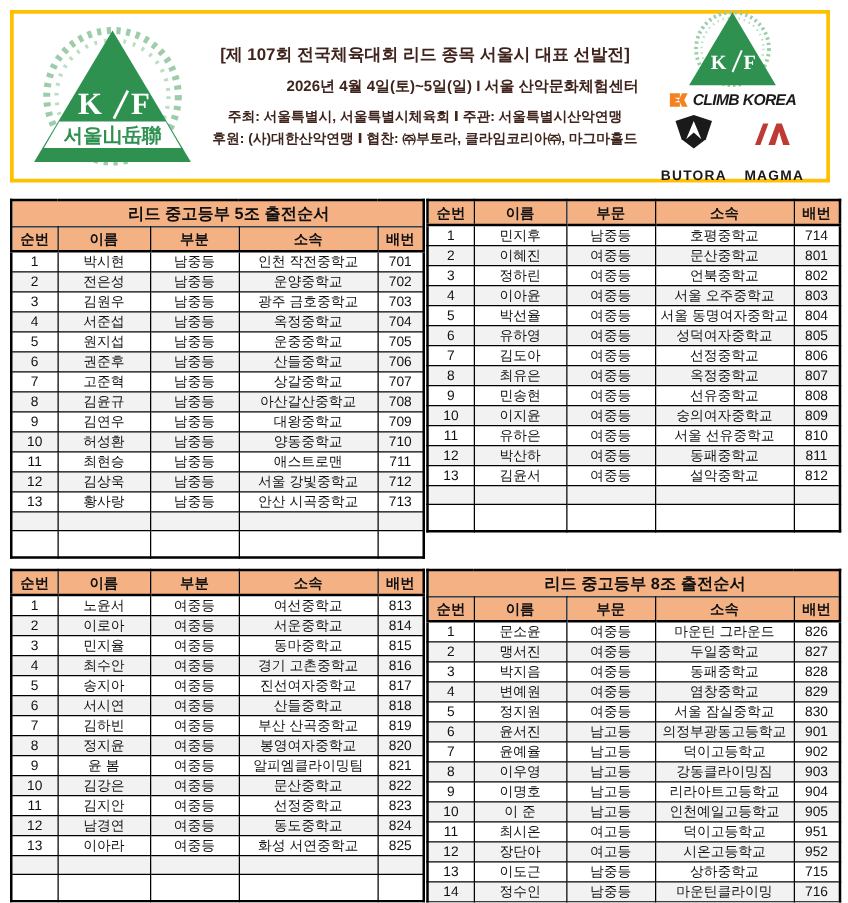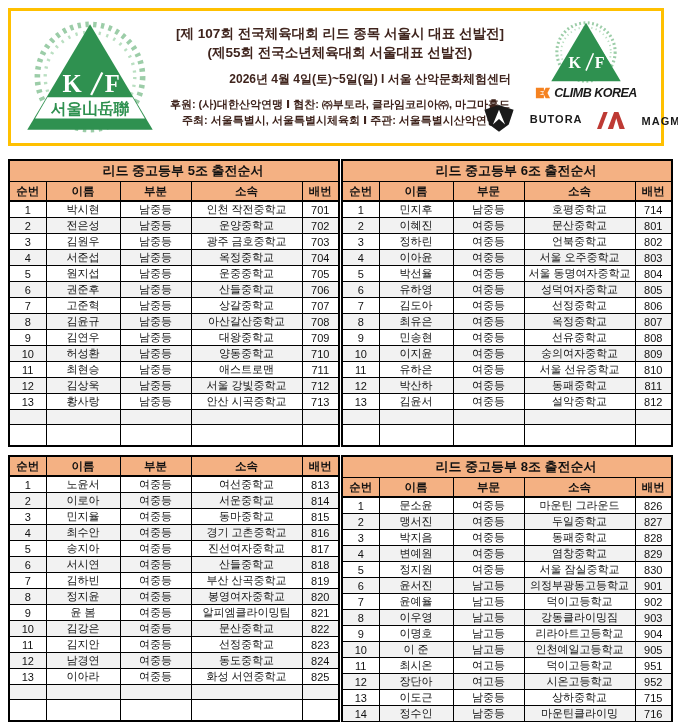--- a/index.html
+++ b/index.html
@@ -16,21 +16,21 @@
   }
   .logo-left{width:158px;display:flex;justify-content:center;align-items:center;}
   .head-center{flex:1;text-align:center;color:var(--header-text,#3F241D);}
   .title-line{font-size:13.5px;font-weight:bold;line-height:1.4;}
   .date-line{font-size:12px;font-weight:bold;margin-top:8px;text-align:right;}
   .org-lines{font-size:11px;font-weight:bold;margin-top:8px;line-height:1.5;}
   .logo-right{width:150px;display:flex;flex-direction:column;align-items:center;gap:3px;}
   .climb-row{display:flex;align-items:center;gap:3px;}
   .climb-text{font-size:12.5px;font-weight:bold;font-style:italic;letter-spacing:-0.5px;color:#1a1a1a;white-space:nowrap;}
   .brand-row{display:flex;gap:14px;align-items:flex-end;margin-top:2px;}
-  .brand{display:flex;flex-direction:row;align-items:center;gap:15px;}
+  .brand{display:flex;flex-direction:column;align-items:center;gap:15px;}
   .brand-label{font-size:11px;font-weight:bold;letter-spacing:1px;color:#1a1a1a;}
   
   .tables-grid{
     position:absolute;left:8px;top:159px;width:662px;
     display:grid;grid-template-columns:330px 330px;column-gap:3px;row-gap:8px;
   }
   table.comp{border-collapse:collapse;table-layout:fixed;width:330px;border:2px solid #000;}
   table.comp col.c0{width:37px;}
   table.comp col.c1{width:74px;}
   table.comp col.c2{width:71px;}
@@ -64,25 +64,24 @@
       <line x1="69" y1="46" x2="59" y2="66" stroke="#fff" stroke-width="2"></line>
       <text x="42" y="63" text-anchor="middle" font-family="Liberation Serif, serif" font-size="22" font-weight="bold" fill="#fff">K</text>
       <text x="78" y="63" text-anchor="middle" font-family="Liberation Serif, serif" font-size="22" font-weight="bold" fill="#fff">F</text>
       <polygon points="20,68 96,68 107,87 9,87" fill="#fff"></polygon>
       <text x="58" y="83" text-anchor="middle" font-size="14" font-weight="bold" fill="#2F9150">서울山岳聯</text>
     </svg>
   </div>
 
   <div class="head-center">
     <div class="title-line">[제 107회 전국체육대회 리드 종목 서울시 대표 선발전]</div>
-    <div class="title-line">(제55회 전국소년체육대회 서울대표 선발전)</div>
     <div class="date-line">2026년 4월 4일(토)~5일(일) I 서울 산악문화체험센터</div>
     <div class="org-lines">
+      <div>주최: 서울특별시, 서울특별시체육회  Ⅰ  주관: 서울특별시산악연맹</div>
       <div>후원: (사)대한산악연맹  Ⅰ  협찬: ㈜부토라, 클라임코리아㈜, 마그마홀드</div>
-      <div>주최: 서울특별시, 서울특별시체육회  Ⅰ  주관: 서울특별시산악연맹</div>
     </div>
   </div>
 
   <div class="logo-right">
     <svg width="72" height="62" viewBox="0 0 116 100">
       <circle cx="58" cy="50" r="47" fill="none" stroke="#9CCDA8" stroke-width="5" stroke-dasharray="3 4"></circle>
       <circle cx="58" cy="50" r="40" fill="none" stroke="#BADFC2" stroke-width="3" stroke-dasharray="2 5"></circle>
       <polygon points="58,3 114,97 2,97" fill="#2F9150"></polygon>
       <line x1="73" y1="24" x2="97" y2="66" stroke="#fff" stroke-width="2"></line>
       <line x1="70" y1="52" x2="58" y2="80" stroke="#fff" stroke-width="2.5"></line>
@@ -249,23 +248,20 @@
   <div>
       <table class="comp">
         <colgroup>
           <col class="c0">
           <col class="c1">
           <col class="c2">
           <col class="c3">
           <col class="c4">
         </colgroup>
         <tbody>
-          <tr class="title-row">
-            <td colspan="5">리드 중고등부 6조 출전순서</td>
-          </tr>
           <tr class="head-row">
             <td>순번</td>
             <td>이름</td>
             <td>부문</td>
             <td>소속</td>
             <td>배번</td>
           </tr>
           <tr class="">
             <td>1</td>
             <td>민지후</td>

